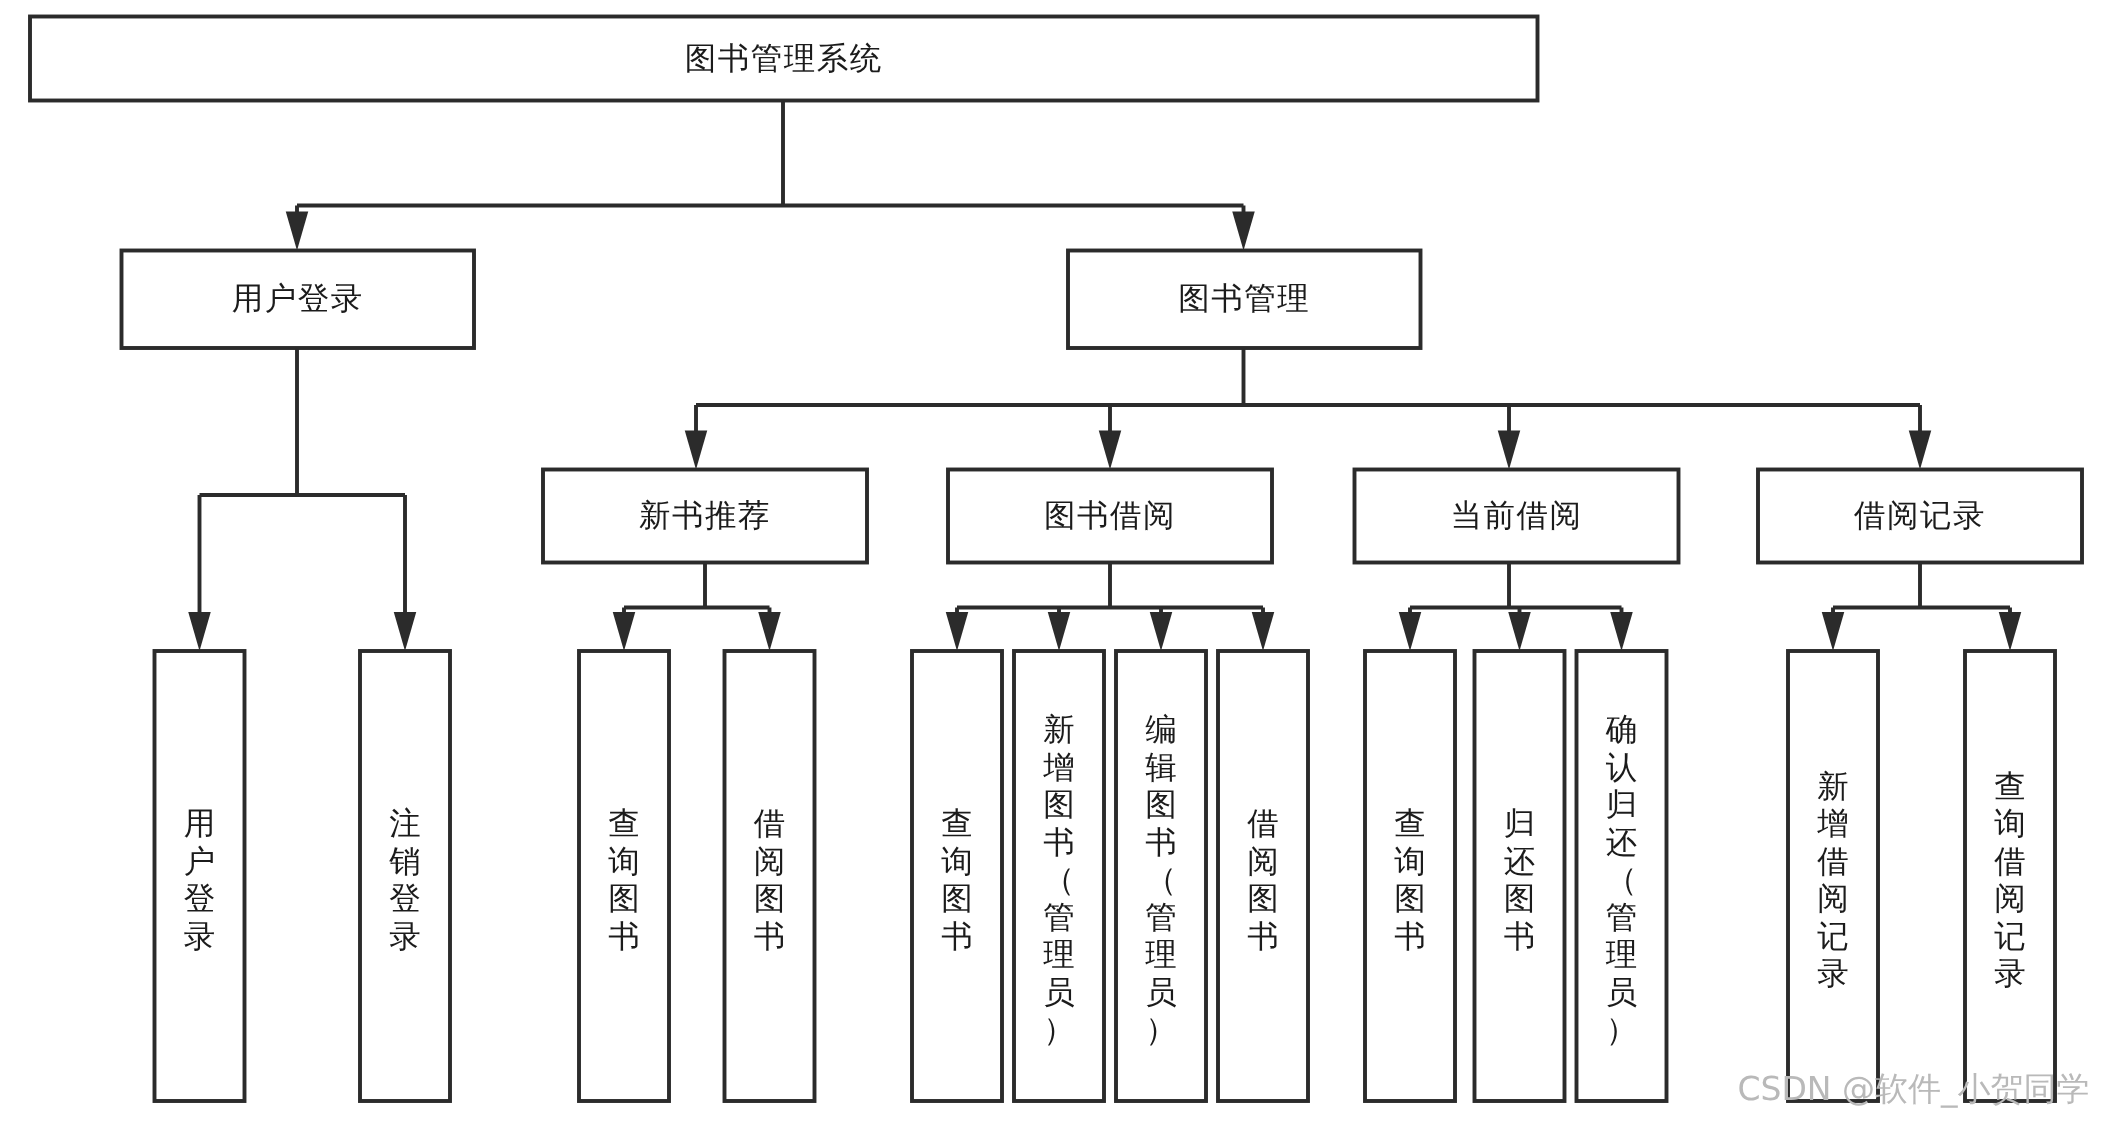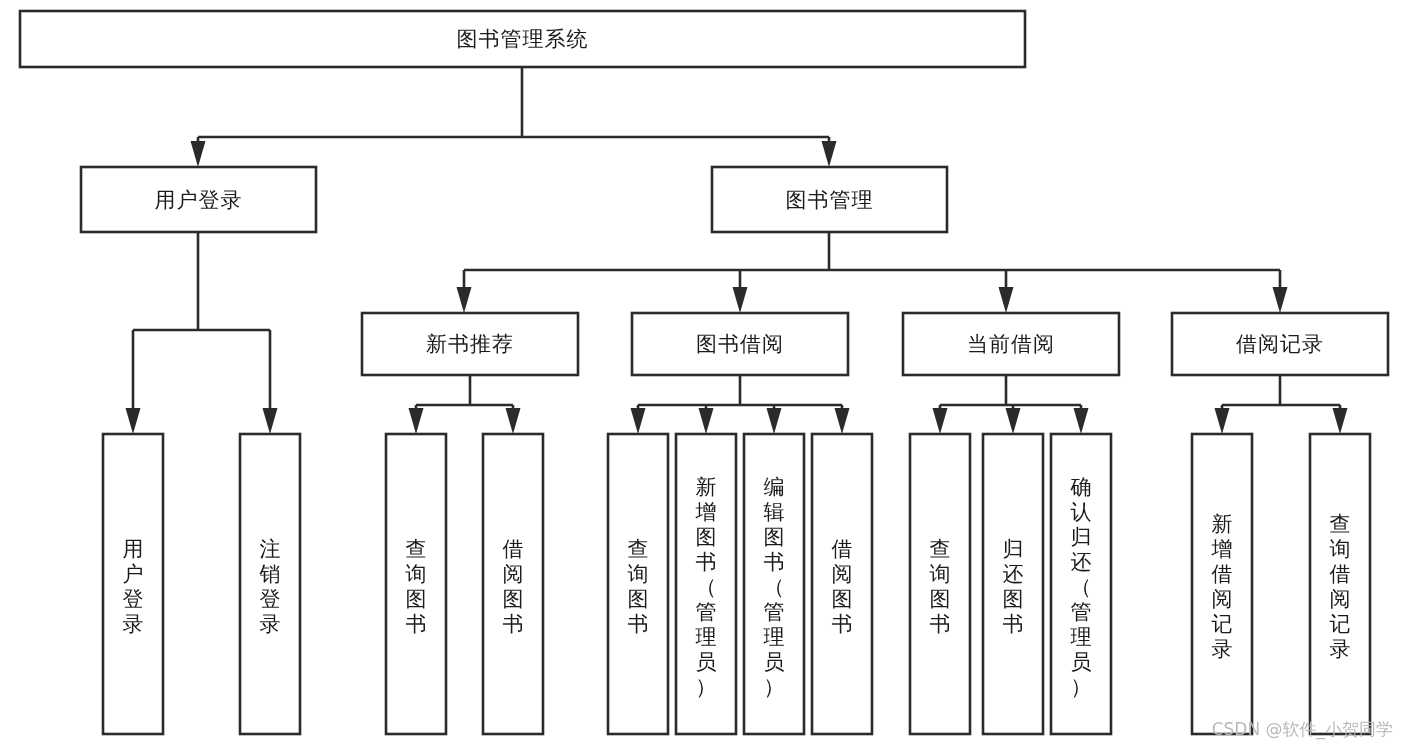--- a/index.html
+++ b/index.html
@@ -48,21 +48,21 @@
     dominant-baseline: middle;
   }
   .label-h {
     font-size: 21px;
   }
   .watermark-text {
     position: absolute;
     right: 12px;
     bottom: 6px;
     font-family: "DejaVu Sans", "Liberation Sans", sans-serif;
-    font-size: 17px;
+    font-size: 22px;
     color: #b9b9b9;
     white-space: nowrap;
     pointer-events: none;
     user-select: none;
   }
 </style>
 </head>
 <body>
 
 <div id="diagram-root">

